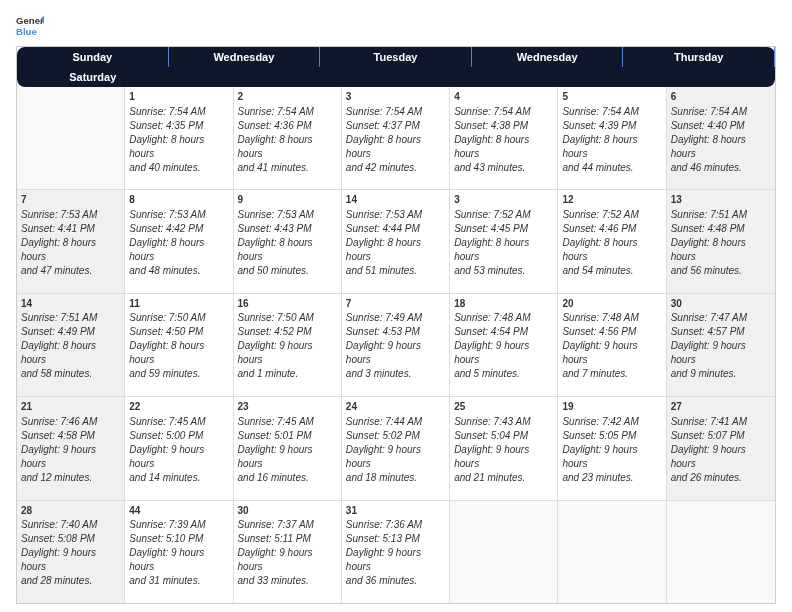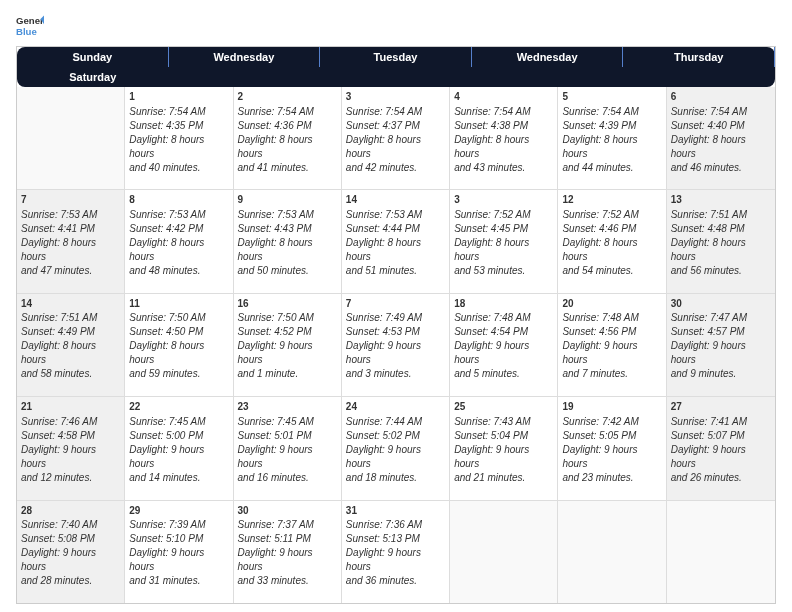--- a/index.html
+++ b/index.html
@@ -247,21 +247,21 @@
             <span class="day-num">27</span>
             <div class="cell-text">Sunrise: 7:41 AM<br>Sunset: 5:07 PM<br>Daylight: 9 hours hours<br>and 26 minutes.</div>
           </div>
         </div>
         <div class="cal-row">
           <div class="cal-cell shaded">
             <span class="day-num">28</span>
             <div class="cell-text">Sunrise: 7:40 AM<br>Sunset: 5:08 PM<br>Daylight: 9 hours hours<br>and 28 minutes.</div>
           </div>
           <div class="cal-cell">
-            <span class="day-num">29</span>
+            <span class="day-num">44</span>
             <div class="cell-text">Sunrise: 7:39 AM<br>Sunset: 5:10 PM<br>Daylight: 9 hours hours<br>and 31 minutes.</div>
           </div>
           <div class="cal-cell">
             <span class="day-num">30</span>
             <div class="cell-text">Sunrise: 7:37 AM<br>Sunset: 5:11 PM<br>Daylight: 9 hours hours<br>and 33 minutes.</div>
           </div>
           <div class="cal-cell">
             <span class="day-num">31</span>
             <div class="cell-text">Sunrise: 7:36 AM<br>Sunset: 5:13 PM<br>Daylight: 9 hours hours<br>and 36 minutes.</div>
           </div>

